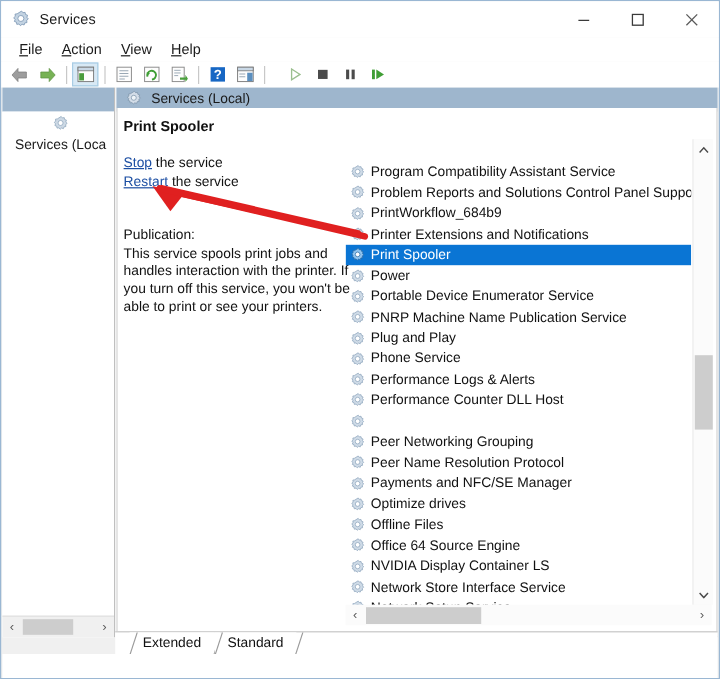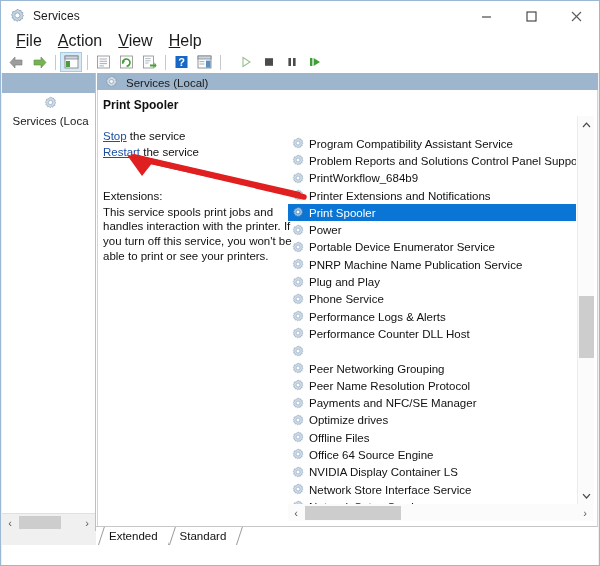--- a/index.html
+++ b/index.html
@@ -44,21 +44,21 @@
   .cap-btn svg { display: block; }
 
   
   #menubar {
     position: absolute; left: 0; top: 30px;
     width: 598px; height: 20px;
     background: #ffffff;
     display: flex; align-items: center; padding-left: 8px;
   }
   .menu-item {
-    font-size: 16px; color: #1a1a1a;
+    font-size: 12px; color: #1a1a1a;
     padding: 1px 9px 1px 7px;
   }
   .menu-item u { text-decoration: underline; }
 
   
   #toolbar {
     position: absolute; left: 0; top: 50px;
     width: 598px; height: 22px;
     background: #ffffff;
     display: flex; align-items: center; padding-left: 4px;
@@ -213,21 +213,21 @@
     width: 96px; height: 14px; background: #cdcdcd; margin-left: 1px;
   }
   #list-hspacer { flex: 1; }
 
   
   #tabstrip {
     position: absolute; left: 95px; bottom: 20px;
     width: 502px; height: 19px;
     border-top: 1px solid #c6c6c6;
     background: #ffffff;
-    display: flex; align-items: flex-end; padding-left: 2px;
+    display: flex; align-items: flex-end; padding-left: 12px;
   }
   .tab {
     position: relative; font-size: 11.5px; color: #111;
     padding: 1px 11px 2px 11px; height: 18px;
     display: flex; align-items: center;
     background: #ffffff;
   }
   .tab::before {
     content: ""; position: absolute; left: 0; top: 0;
     width: 9px; height: 18px;
@@ -425,21 +425,21 @@
 
         <div id="info-col">
           <div id="svc-title">Print Spooler</div>
           <div class="svc-link-row">
             <span class="svc-link">Stop</span><span> the service</span>
           </div>
           <div class="svc-link-row">
             <span class="svc-link">Restart</span><span> the service</span>
           </div>
           <div id="desc-block">
-            <div id="desc-label">Extensions:</div>
+            <div id="desc-label">Publication:</div>
             <div id="desc-text">This service spools print jobs and handles interaction with the printer. If you turn off this service, you won't be able to print or see your printers.</div>
           </div>
         </div>
 
         <div id="list-col">
 
           <div id="list-rows">
               <div class="svc-row">
                 <svg class="row-icon" viewBox="0 0 16 16">
                   <path d="M8 1.2 L9.1 2.6 L10.9 2.3 L11.3 4.1 L13 4.7 L12.4 6.4 L13.6 7.8 L12.2 9 L12.5 10.8 L10.7 11.1 L10.1 12.8 L8.4 12.2 L7 13.4 L5.8 12 L4 12.3 L3.7 10.5 L2 9.9 L2.6 8.2 L1.4 6.8 L2.8 5.6 L2.5 3.8 L4.3 3.5 Z" fill="#cfdbe7" stroke="#90a8bf" stroke-width=".8"></path>

